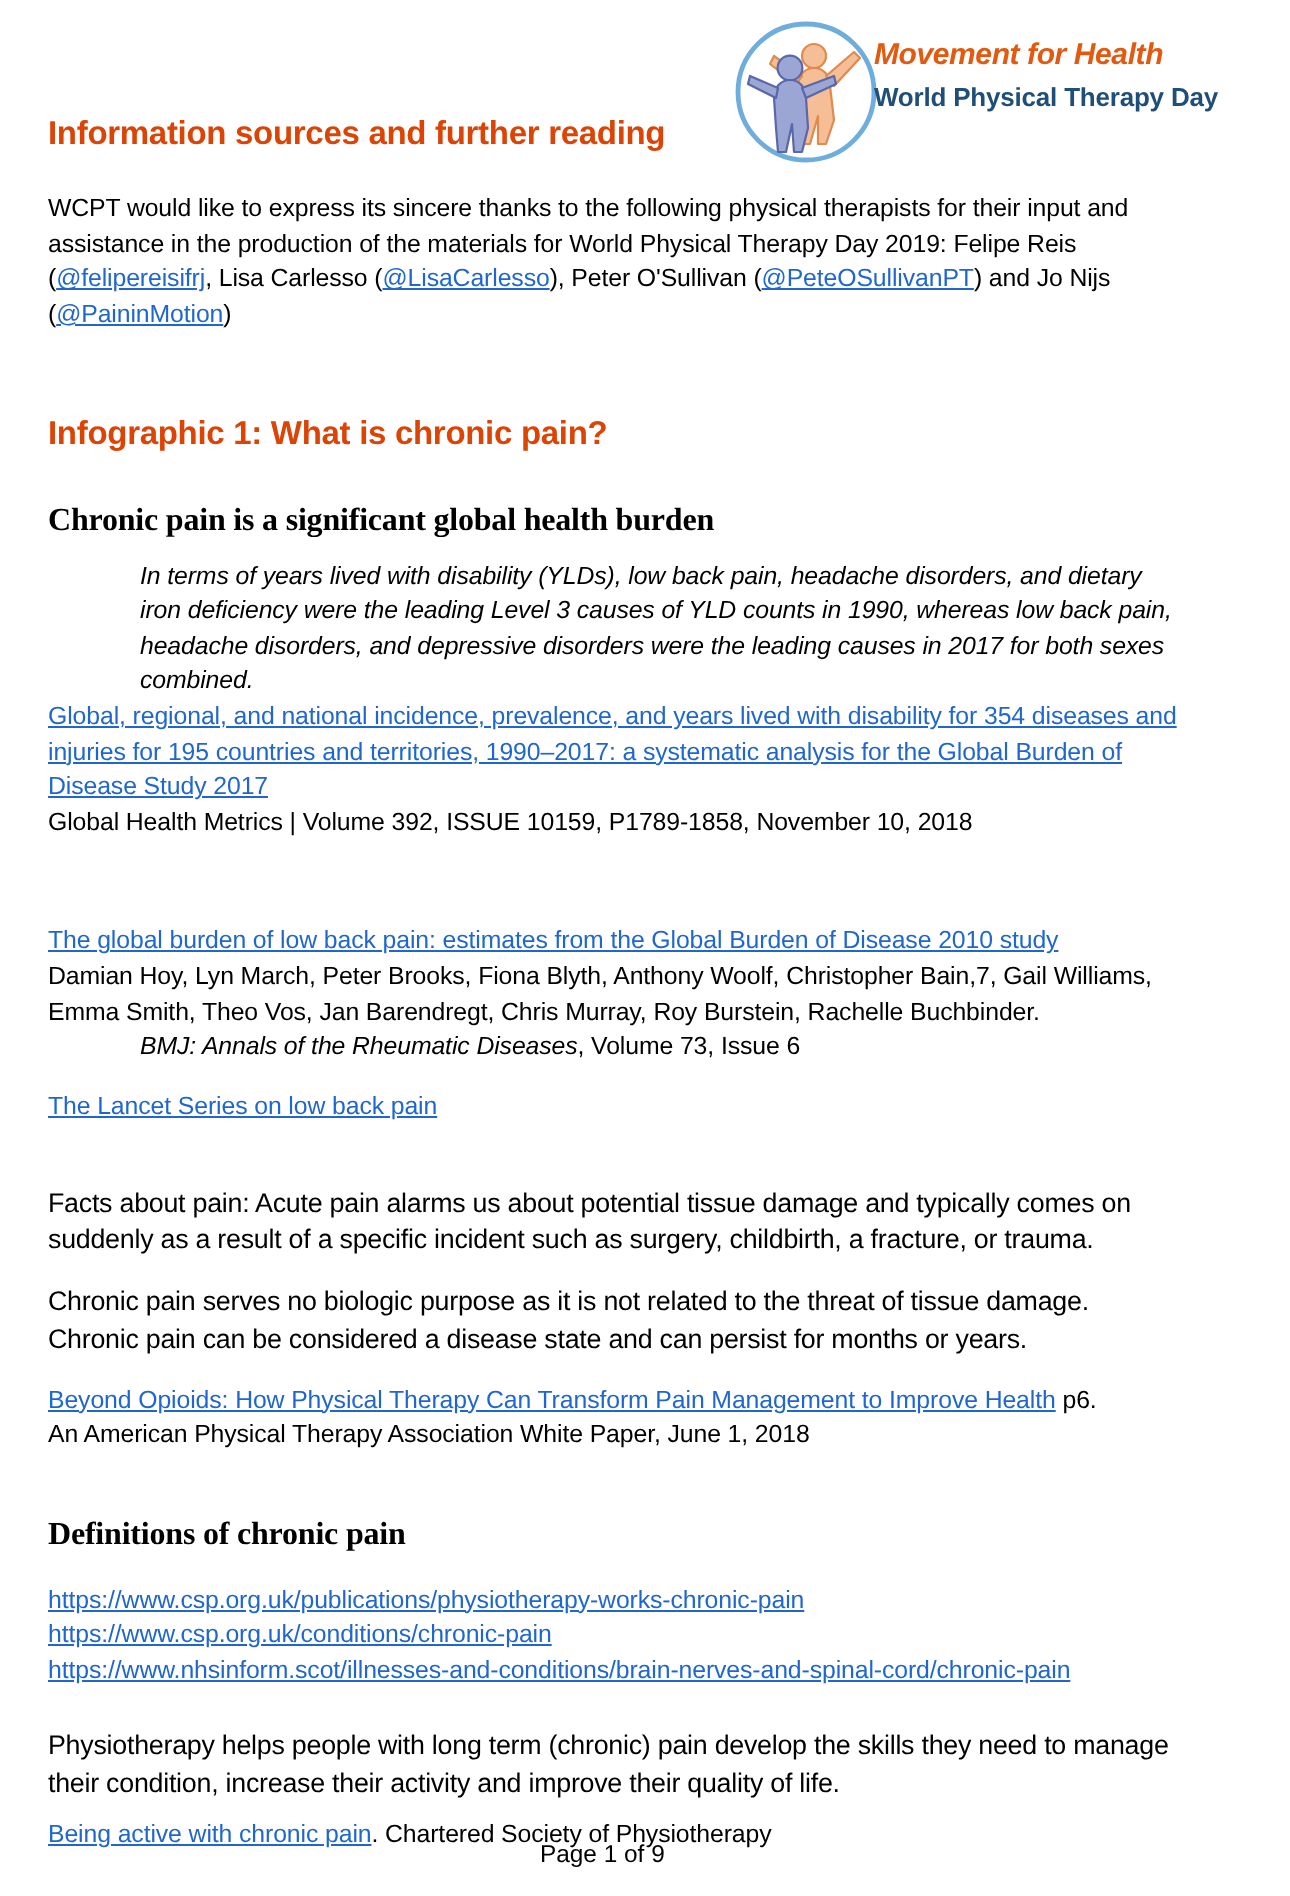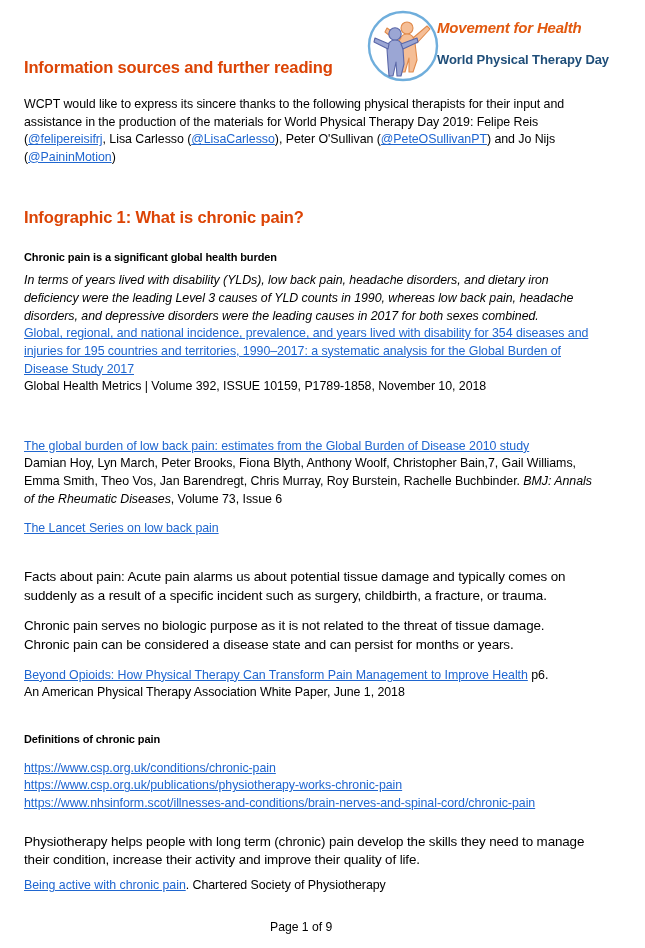--- a/index.html
+++ b/index.html
@@ -52,21 +52,21 @@
     letter-spacing: -0.2px;
     line-height: 1.05;
     white-space: nowrap;
   }
   .logo-sub {
     font-size: 13px;
     font-weight: bold;
     color: #1F4E79;
     letter-spacing: -0.1px;
     line-height: 1.1;
-    margin-top: 17px;
+    margin-top: 6px;
     white-space: nowrap;
   }
 
   
   .h1-orange {
     position: absolute;
     left: 24px;
     top: 58px;
     font-size: 16.5px;
     font-weight: bold;
@@ -85,32 +85,34 @@
     line-height: 1.42;
     letter-spacing: -0.05px;
   }
   .sec-head {
     font-size: 16.5px;
     font-weight: bold;
     color: #DC4405;
     letter-spacing: -0.15px;
   }
   .bold-head {
-    font-size: 11px;
+    font-size: 16px;
     font-weight: bold;
     letter-spacing: -0.1px;
+    font-family: Liberation Serif, serif;
   }
   .bold-stmt {
     font-size: 13.4px;
     font-weight: normal;
     line-height: 1.4;
     letter-spacing: -0.12px;
   }
   .ital {
     font-style: italic;
+    margin-left: 46px;
   }
   a.link, .link {
     color: #1F66D0;
     text-decoration: underline;
   }
   .gap-xs { height: 7px; }
   .gap-s  { height: 12px; }
   .gap-m  { height: 20px; }
   .gap-l  { height: 30px; }
   .gap-xl { height: 40px; }
@@ -192,22 +194,22 @@
     <div class="gap-s"></div>
     <p class="bold-stmt">Chronic pain serves no biologic purpose as it is not related to the threat of tissue damage. Chronic pain can be considered a disease state and can persist for months or years.</p>
     <div class="gap-s"></div>
     <p><a class="link" href="#">Beyond Opioids: How Physical Therapy Can Transform Pain Management to Improve Health</a><span> p6.</span></p>
     <p>An American Physical Therapy Association White Paper, June 1, 2018</p>
 
     <div class="gap-l"></div>
 
     <p class="bold-head">Definitions of chronic pain</p>
     <div class="gap-s"></div>
+    <p><a class="link" href="#">https://www.csp.org.uk/publications/physiotherapy-works-chronic-pain</a></p>
     <p><a class="link" href="#">https://www.csp.org.uk/conditions/chronic-pain</a></p>
-    <p><a class="link" href="#">https://www.csp.org.uk/publications/physiotherapy-works-chronic-pain</a></p>
     <p><a class="link" href="#">https://www.nhsinform.scot/illnesses-and-conditions/brain-nerves-and-spinal-cord/chronic-pain</a></p>
 
     <div class="gap-m"></div>
 
     <p class="bold-stmt">Physiotherapy helps people with long term (chronic) pain develop the skills they need to manage their condition, increase their activity and improve their quality of life.</p>
     <div class="gap-xs"></div>
     <p><a class="link" href="#">Being active with chronic pain</a><span>. Chartered Society of Physiotherapy</span></p>
 
     <div class="gap-m"></div>
 

